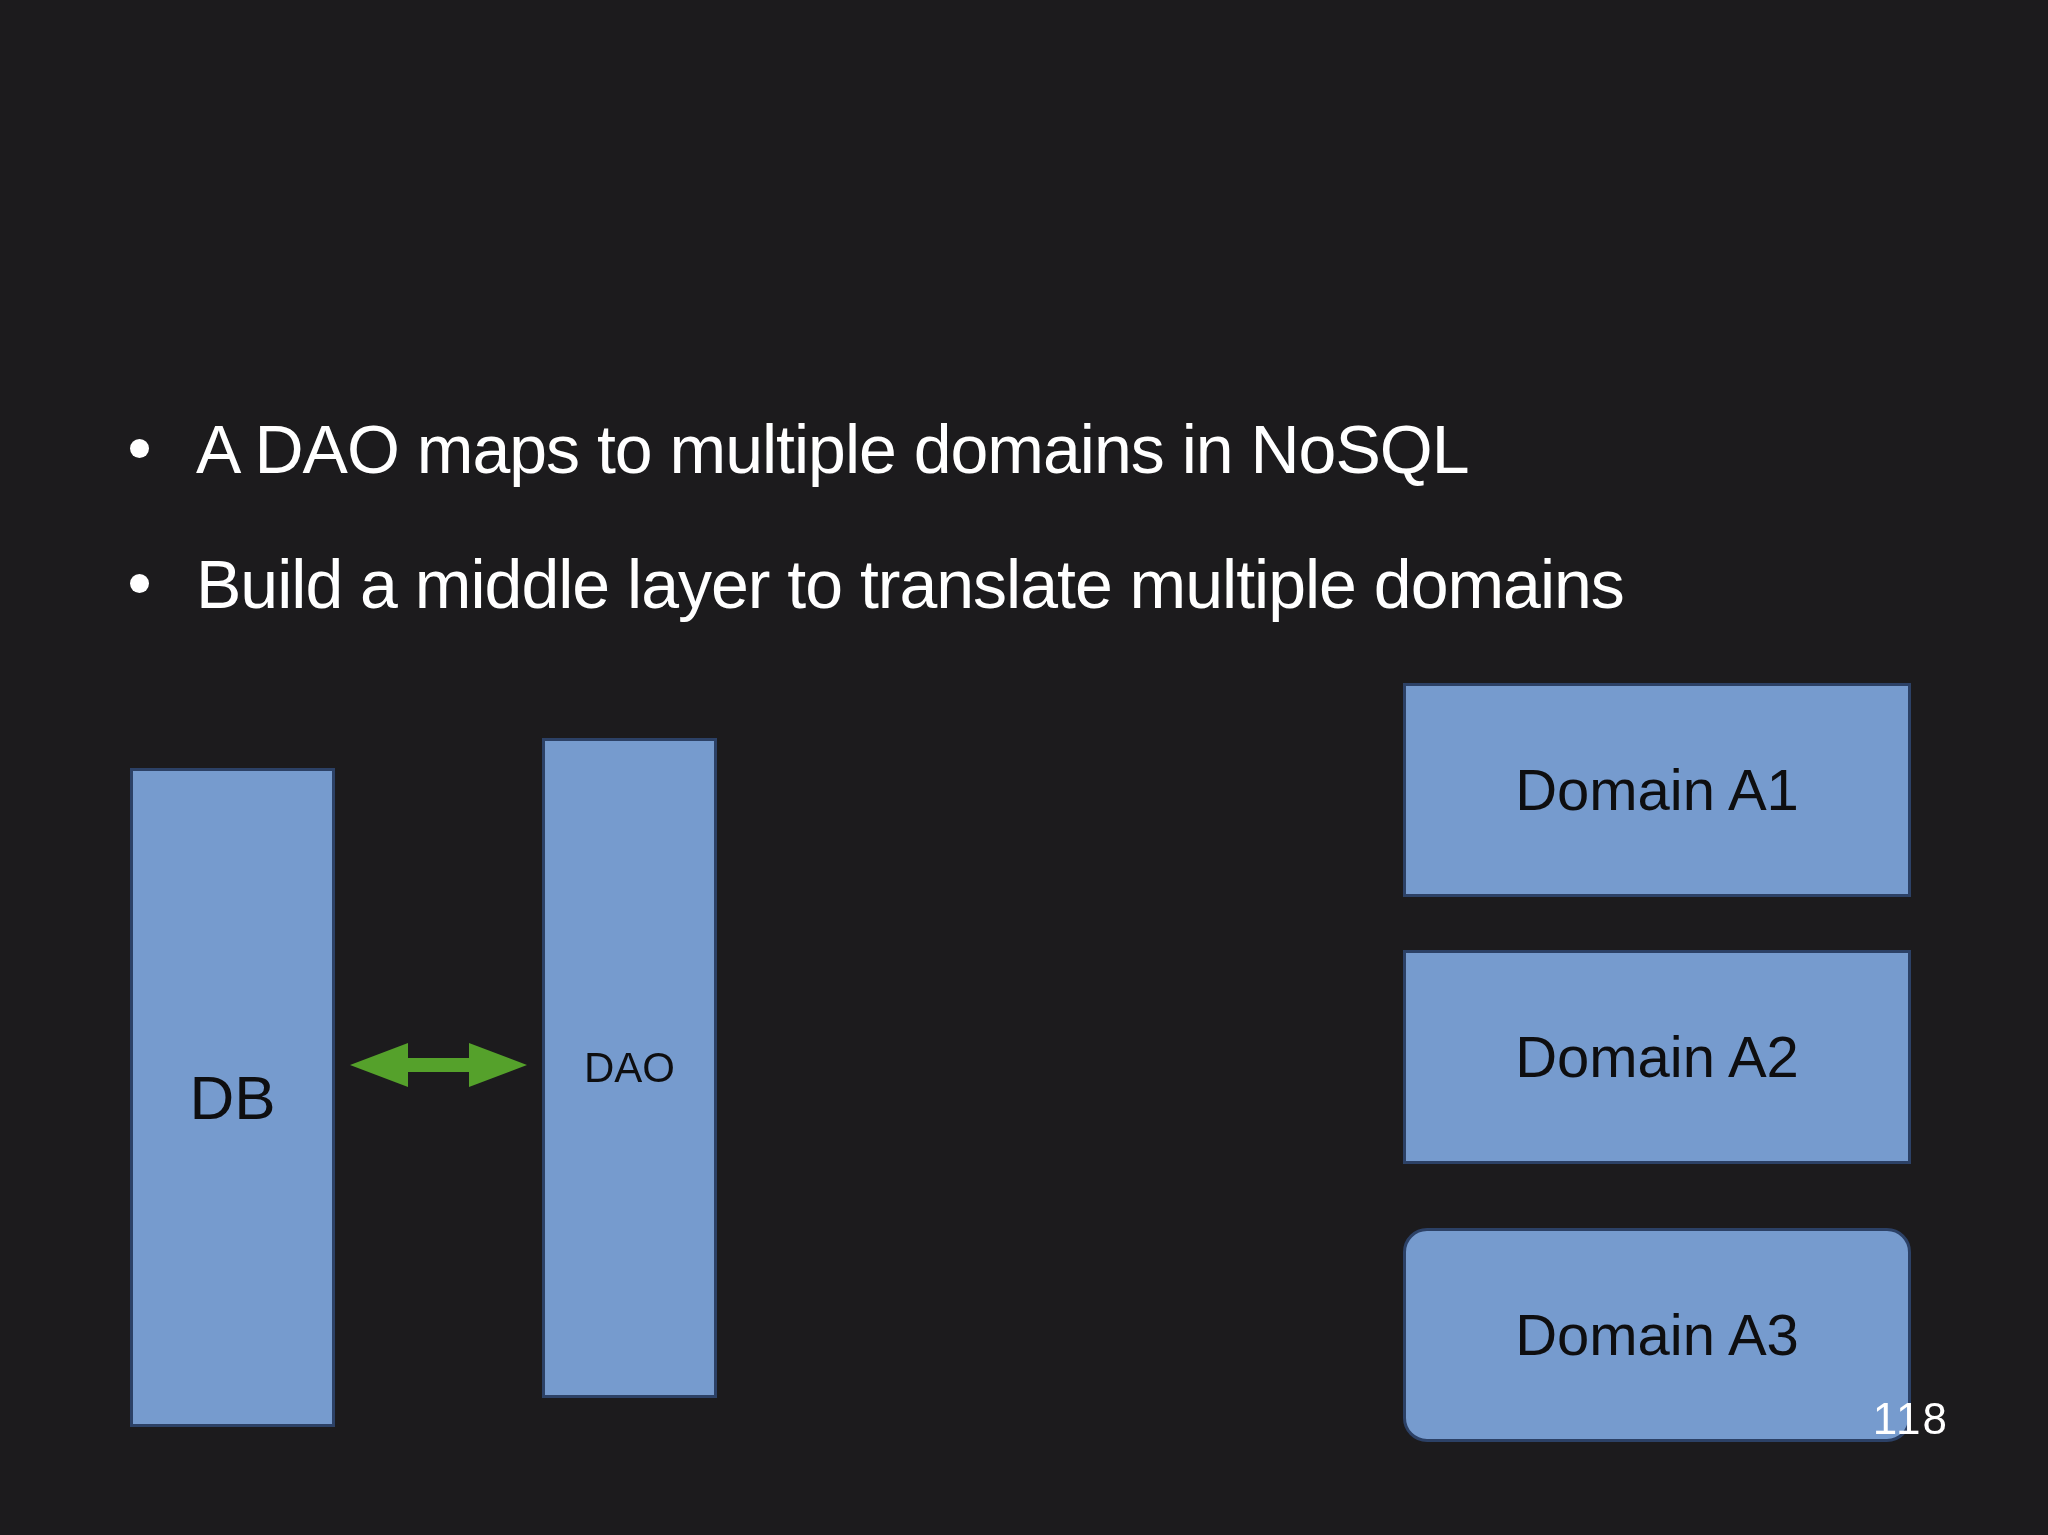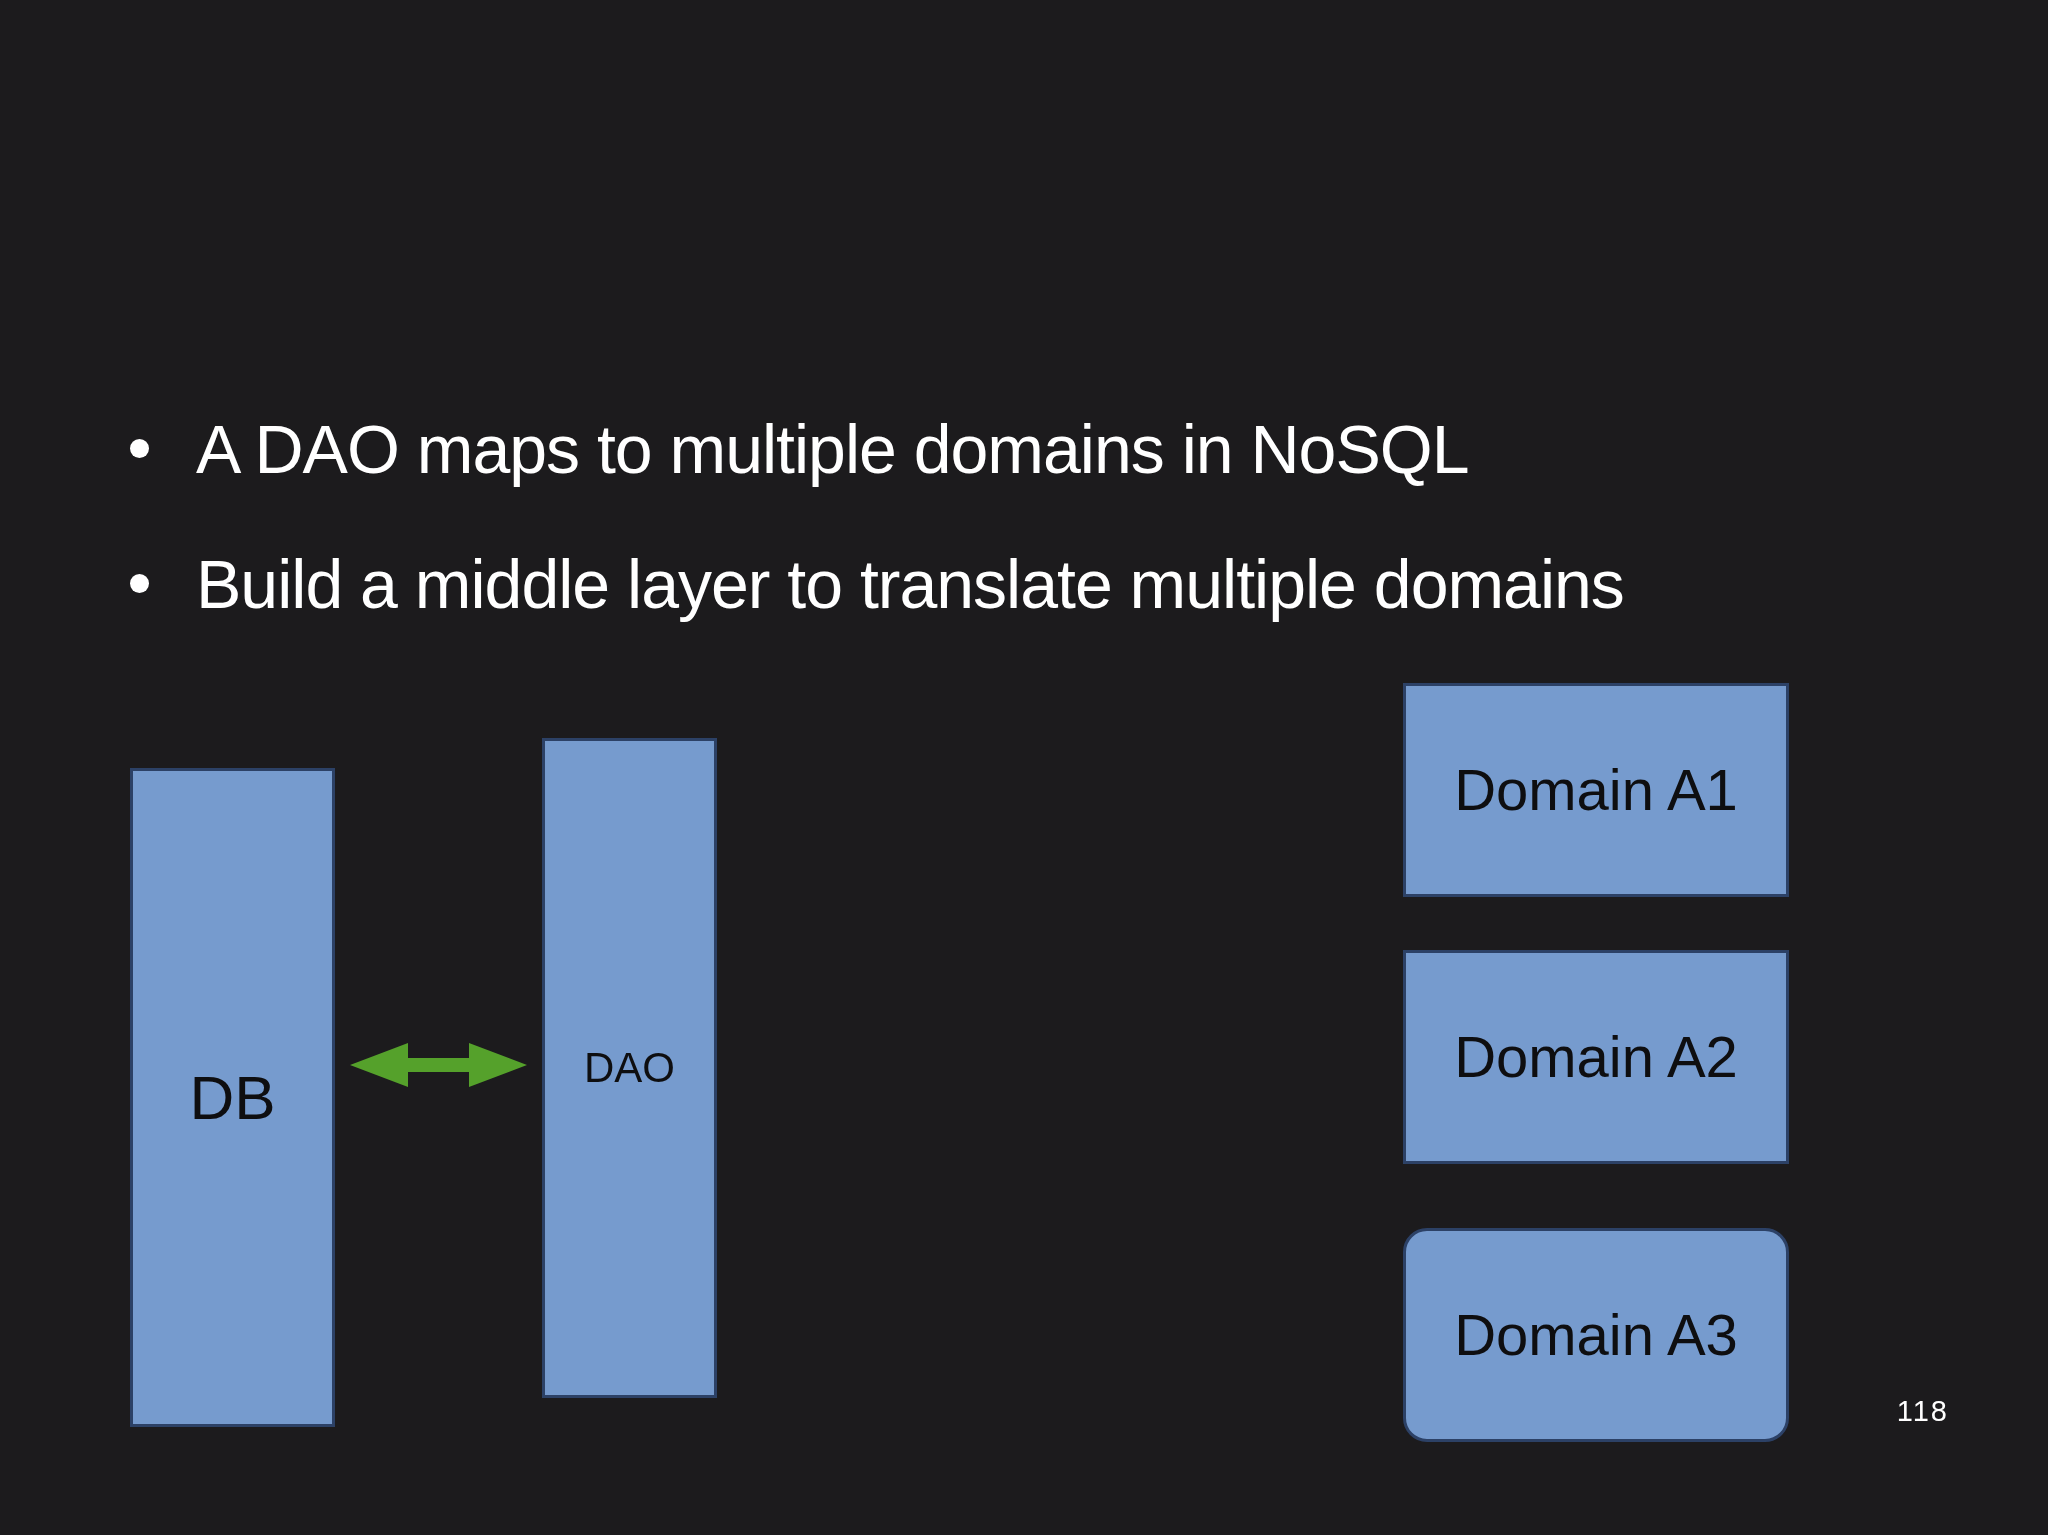--- a/index.html
+++ b/index.html
@@ -57,36 +57,36 @@
     color:var(--dark,#0e0e10);
   }
   .box .box-label{
     line-height:1;
     white-space:nowrap;
   }
   .db-box{left:130px;top:768px;width:205px;height:659px;}
   .db-box .box-label{font-size:62px;}
   .dao-box{left:542px;top:738px;width:175px;height:660px;}
   .dao-box .box-label{font-size:42px;}
-  .domain-box{left:1403px;width:386px;height:214px;}
+  .domain-box{left:1403px;width:508px;height:214px;}
   .domain-box .box-label{font-size:58px;}
   .domain-a1{top:683px;}
   .domain-a2{top:950px;}
   .domain-a3{top:1228px;border-radius:24px;}
   .arrow{
     position:absolute;
     left:350px;top:1043px;
     width:177px;height:44px;
   }
   .page-number{
     position:absolute;
     left:1849px;top:1397px;
     width:100px;
     text-align:right;
-    font-size:29px;
+    font-size:44px;
     line-height:1;
     color:var(--light,#ffffff);
     letter-spacing:2px;
   }
 </style>
 </head>
 <body>
 
 <div class="slide">
 

